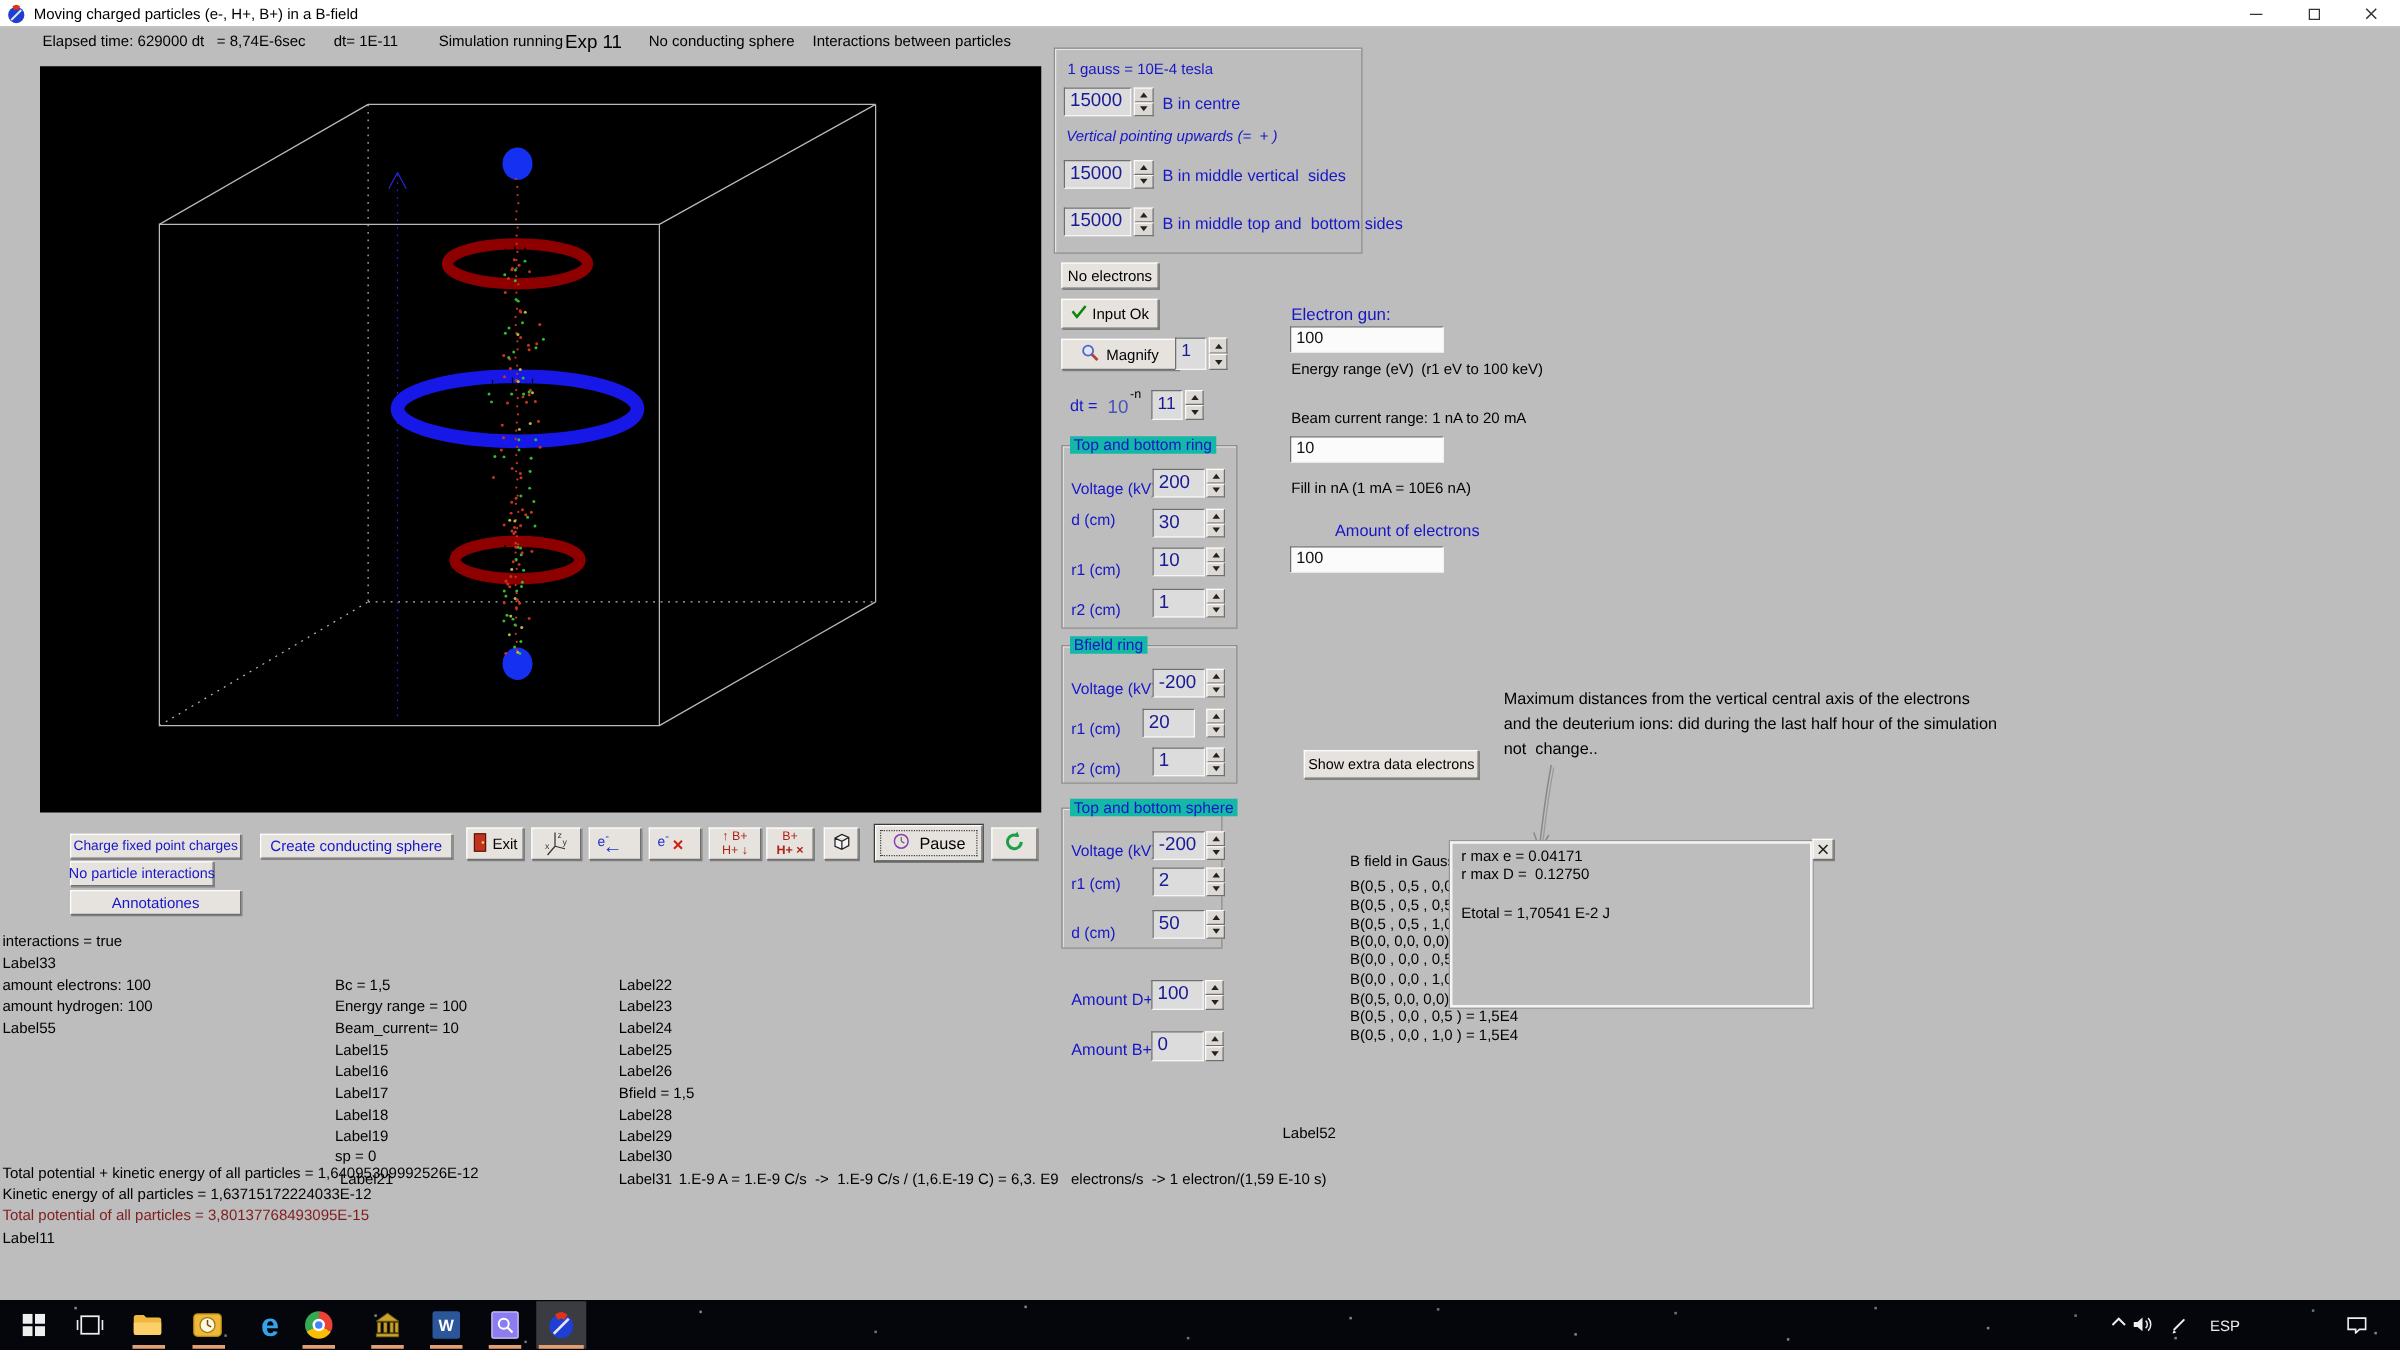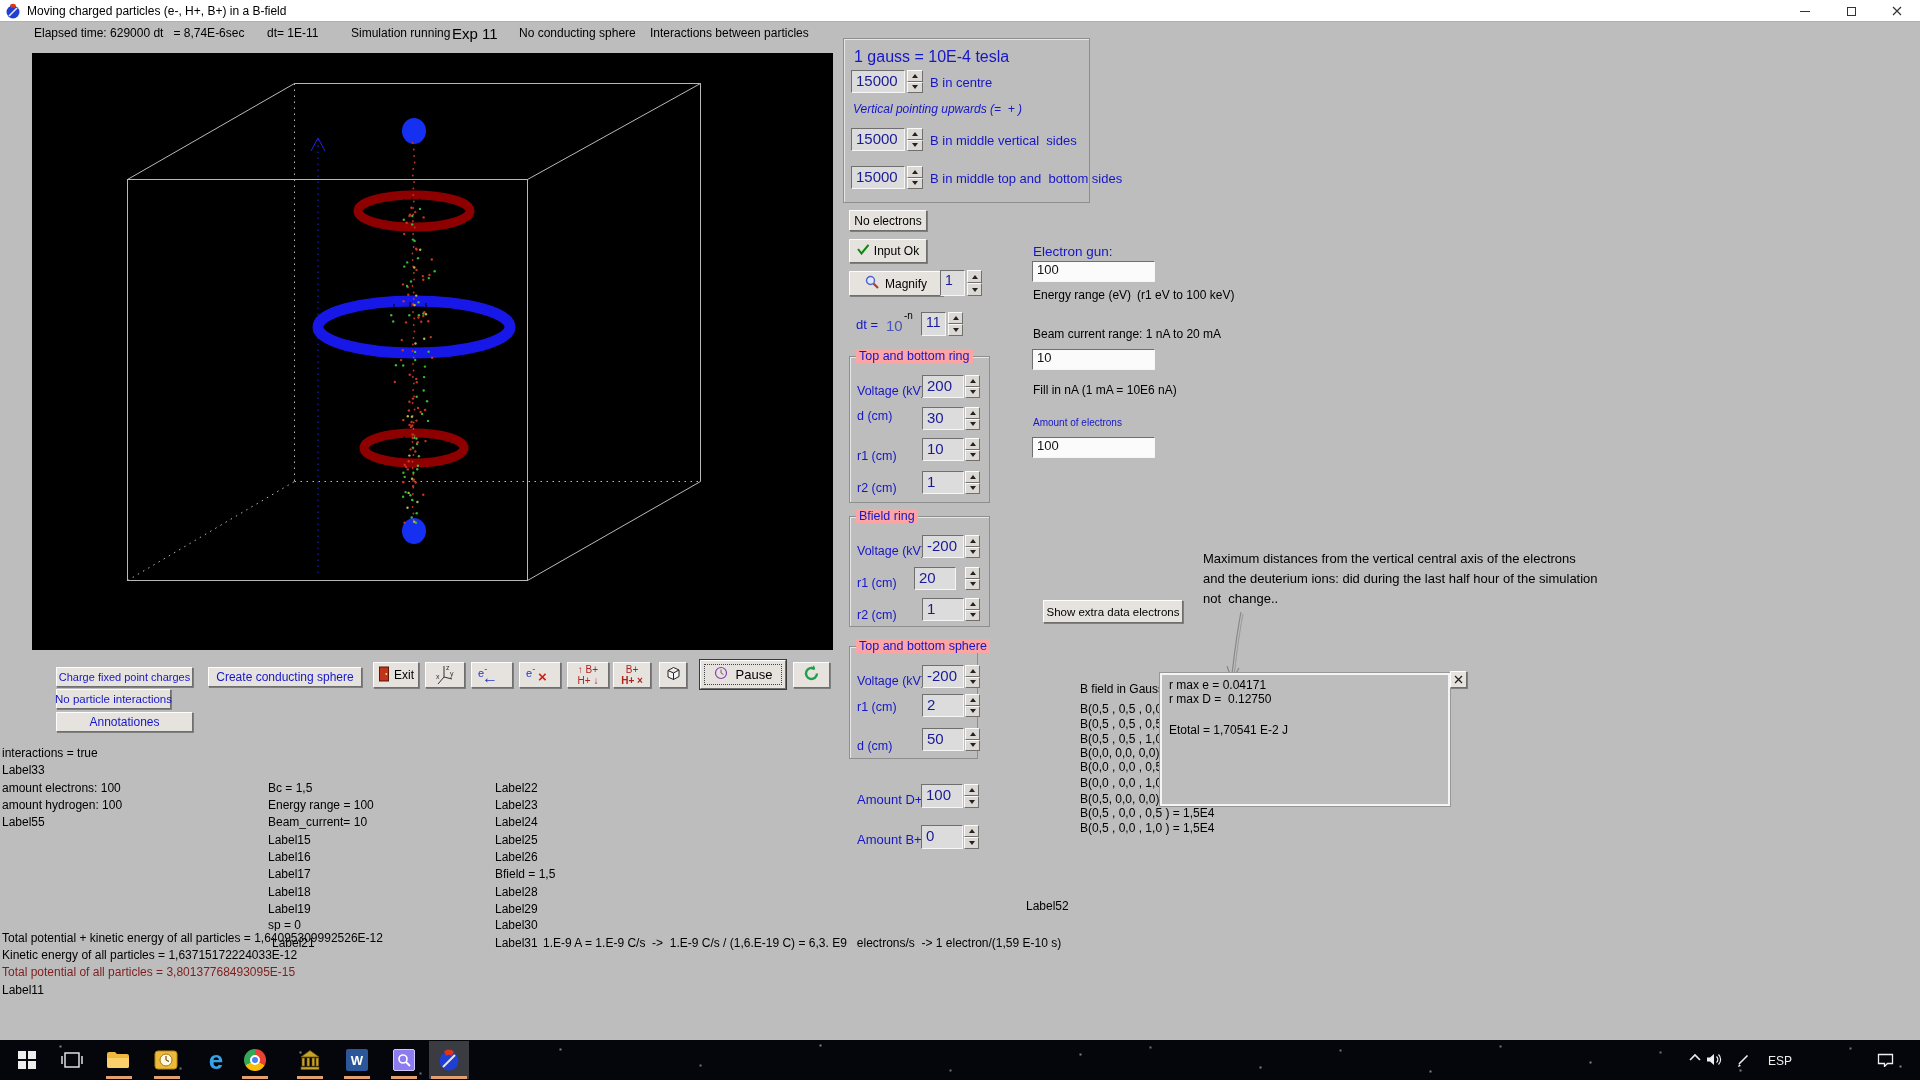--- a/index.html
+++ b/index.html
@@ -11,21 +11,21 @@
   .ital{font-style:italic}
   .b3{position:absolute;background:#e6e3df;border:1px solid;border-color:#fdfdfd #6f6f6f #6f6f6f #fdfdfd;box-shadow:1px 1px 0 rgba(50,50,50,.45);display:flex;align-items:center;justify-content:center;font-size:12px;cursor:default;white-space:pre}
   .bt-blue{color:#1616c8}
   .ed{position:absolute;background:#dcdcdc;border:1px solid;border-color:#6f6f6f #f6f6f6 #f6f6f6 #6f6f6f;color:#1a1a96;font-size:15px;padding:1px 0 0 4px;line-height:1.15;white-space:pre}
   .wed{background:#fbfbfb;color:#111;font-size:13px}
   .spn{position:absolute;display:flex;flex-direction:column}
   .sb{flex:1;background:#dcd9d5;border:1px solid;border-color:#fbfbfb #6f6f6f #6f6f6f #fbfbfb;display:flex;align-items:center;justify-content:center}
   .tri-up{width:0;height:0;border-left:3px solid transparent;border-right:3px solid transparent;border-bottom:4px solid #222}
   .tri-dn{width:0;height:0;border-left:3px solid transparent;border-right:3px solid transparent;border-top:4px solid #222}
   .grp{position:absolute;border:1px solid #8e8e8e;box-shadow:inset 1px 1px 0 #e7e7e7}
-  .gtitle{position:absolute;top:-8px;left:6px;background:#fca5a5;padding:0 3px;font-size:12.5px;color:#1616c8;line-height:14px;white-space:pre}
+  .gtitle{position:absolute;top:-8px;left:6px;background:#14b8a6;padding:0 3px;font-size:12.5px;color:#1616c8;line-height:14px;white-space:pre}
   .lbl{position:absolute;font-size:12.5px;color:#1616c8;white-space:pre}
   .titlebar{position:absolute;left:0;top:0;width:1920px;height:22px;background:#ffffff;border-bottom:1px solid #b0b0b0}
   .winbtn{position:absolute;top:0;width:46px;height:22px;display:flex;align-items:center;justify-content:center}
   .statusbar{position:absolute;left:0;top:22px;width:1920px;height:20px;background:#bdbdbd}
   .viewport{position:absolute;left:32px;top:53px;width:801px;height:597px;background:#000}
   .blist{position:absolute;font-size:12px;white-space:pre}
   .overlay{position:absolute;left:1160px;top:673px;width:290px;height:133px;background:#bdbdbd;border:2px solid #f4f4f4;box-shadow:0 0 0 1px #979797}
   .energy{position:absolute;background:#bdbdbd;white-space:pre;z-index:2}
   .taskbar{position:absolute;left:0;top:1040px;width:1920px;height:40px;background:#05060c}
   .tbi{position:absolute;top:8px;width:24px;height:24px;display:flex;align-items:center;justify-content:center}
@@ -268,21 +268,21 @@
         <circle cx="370.8" cy="297.2" r="1.2" fill="#cc3322"></circle>
         <circle cx="383.5" cy="290.5" r="1.2" fill="#b8b84a"></circle>
         <circle cx="371.6" cy="248.3" r="1.2" fill="#cc3322"></circle>
         <circle cx="393.5" cy="388.1" r="1.2" fill="#cc3322"></circle>
         <circle cx="392.2" cy="285.7" r="1.2" fill="#b8b84a"></circle>
       </g>
   </svg>
 </div>
 
 <div class="grp" style="left:843px;top:38px;width:247px;height:165px">
-  <span class="lbl" style="left:10px;top:9px;font-size:16px">1 gauss = 10E-4 tesla</span>
+  <span class="lbl" style="left:10px;top:9px;font-size:12px">1 gauss = 10E-4 tesla</span>
   <div class="ed" style="left:7px;top:31px;width:54px;height:23px">15000</div>
   <div class="spn" style="left:63px;top:31px;width:16px;height:23px">
       <div class="sb">
         <i class="tri-up"></i>
       </div>
       <div class="sb">
         <i class="tri-dn"></i>
       </div>
     </div>
   <span class="lbl" style="left:86px;top:36px;font-size:13px">B in centre</span>
@@ -481,21 +481,21 @@
     </div>
   </div>
 
 <span class="lbl" style="left:1033px;top:244px;font-size:13.5px">Electron gun:</span>
 <div class="ed wed" style="left:1032px;top:261px;width:123px;height:21px">100</div>
 <span class="txt" style="left:1033px;top:288px">Energy range (eV)</span>
 <span class="txt" style="left:1137px;top:288px">(r1 eV to 100 keV)</span>
 <span class="txt" style="left:1033px;top:327px">Beam current range: 1 nA to 20 mA</span>
 <div class="ed wed" style="left:1032px;top:349px;width:123px;height:21px">10</div>
 <span class="txt" style="left:1033px;top:383px">Fill in nA (1 mA = 10E6 nA)</span>
-<span class="lbl" style="left:1033px;top:417px;font-size:10px">Amount of electrons</span>
+<span class="lbl" style="left:1068px;top:417px;font-size:13px">Amount of electrons</span>
 <div class="ed wed" style="left:1032px;top:437px;width:123px;height:21px">100</div>
 
 <div class="b3" style="left:1043px;top:600px;width:140px;height:23px;font-size:11.5px">Show extra data electrons</div>
 <span class="txt" style="left:1203px;top:551px;font-size:13px">Maximum distances from the vertical central axis of the electrons</span>
 <span class="txt" style="left:1203px;top:571px;font-size:13px">and the deuterium ions: did during the last half hour of the simulation</span>
 <span class="txt" style="left:1203px;top:591px;font-size:13px">not  change..</span>
 <span class="abs" style="left:1222px;top:608px">
   <svg width="30" height="80">
       <path d="M19,4 C14,30 12,50 10,66" fill="none" stroke="#888" stroke-width="1.2"></path>
       <path d="M21,6 C16,32 14,52 12,68" fill="none" stroke="#999" stroke-width="1"></path>

